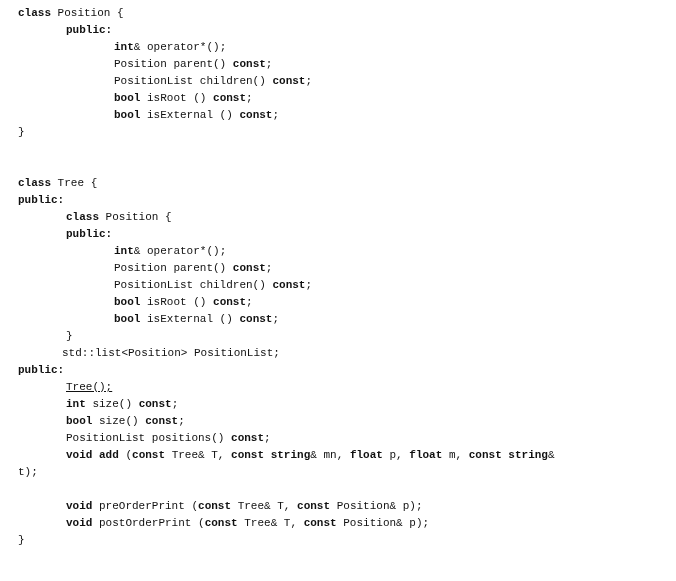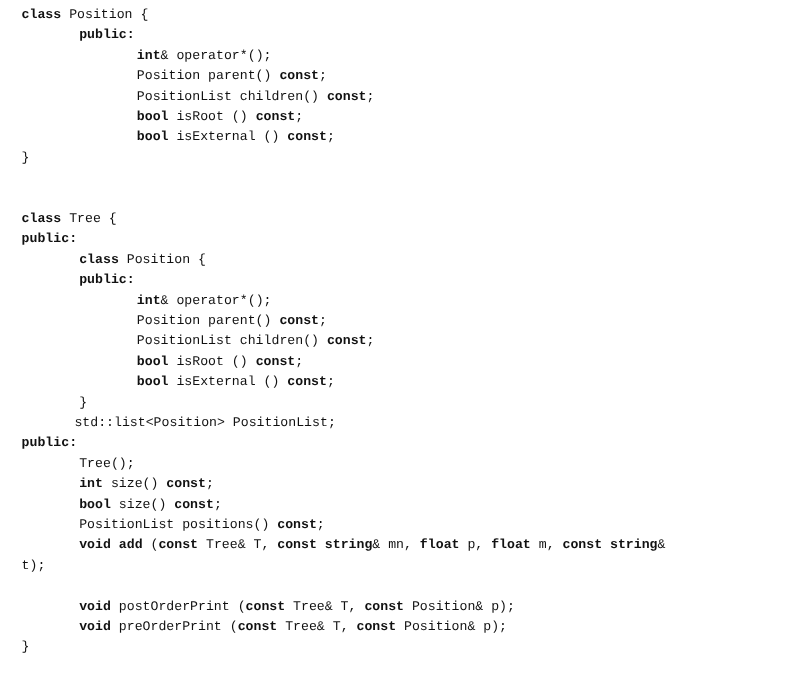--- a/index.html
+++ b/index.html
@@ -77,23 +77,23 @@
     <div class="code-line" style="padding-left: 66px;"><span class="tok kw">class </span><span class="tok id">Position </span><span class="tok id">{</span></div>
     <div class="code-line" style="padding-left: 66px;"><span class="tok kw">public:</span></div>
     <div class="code-line" style="padding-left: 114px;"><span class="tok kw">int</span><span class="tok id">&amp; operator*();</span></div>
     <div class="code-line" style="padding-left: 114px;"><span class="tok id">Position parent() </span><span class="tok kw">const</span><span class="tok id">;</span></div>
     <div class="code-line" style="padding-left: 114px;"><span class="tok id">PositionList children() </span><span class="tok kw">const</span><span class="tok id">;</span></div>
     <div class="code-line" style="padding-left: 114px;"><span class="tok kw">bool</span><span class="tok id"> isRoot () </span><span class="tok kw">const</span><span class="tok id">;</span></div>
     <div class="code-line" style="padding-left: 114px;"><span class="tok kw">bool</span><span class="tok id"> isExternal () </span><span class="tok kw">const</span><span class="tok id">;</span></div>
     <div class="code-line" style="padding-left: 66px;"><span class="tok id">}</span></div>
     <div class="code-line" style="padding-left: 42px; margin-left: 20px;"><span class="tok id">std::list&lt;Position&gt; PositionList;</span></div>
     <div class="code-line" style="padding-left: 18px;"><span class="tok kw">public:</span></div>
-    <div class="code-line" style="padding-left: 66px;"><span class="tok id">Tree();</span></div>
+    <div class="code-line" style="padding-left: 66px; text-decoration: underline;"><span class="tok id">Tree();</span></div>
     <div class="code-line" style="padding-left: 66px;"><span class="tok kw">int</span><span class="tok id"> size() </span><span class="tok kw">const</span><span class="tok id">;</span></div>
     <div class="code-line" style="padding-left: 66px;"><span class="tok kw">bool</span><span class="tok id"> size() </span><span class="tok kw">const</span><span class="tok id">;</span></div>
     <div class="code-line" style="padding-left: 66px;"><span class="tok id">PositionList positions() </span><span class="tok kw">const</span><span class="tok id">;</span></div>
     <div class="code-line" style="padding-left: 66px;"><span class="tok kw">void add </span><span class="tok id">(</span><span class="tok kw">const</span><span class="tok id"> Tree&amp; T, </span><span class="tok kw">const string</span><span class="tok id">&amp; mn, </span><span class="tok kw">float</span><span class="tok id"> p, </span><span class="tok kw">float</span><span class="tok id"> m, </span><span class="tok kw">const string</span><span class="tok id">&amp;</span></div>
     <div class="code-line" style="padding-left: 18px;"><span class="tok id">t);</span></div>
     <div class="code-line blank">&nbsp;</div>
+    <div class="code-line" style="padding-left: 66px;"><span class="tok kw">void</span><span class="tok id"> preOrderPrint (</span><span class="tok kw">const</span><span class="tok id"> Tree&amp; T, </span><span class="tok kw">const</span><span class="tok id"> Position&amp; p);</span></div>
     <div class="code-line" style="padding-left: 66px;"><span class="tok kw">void</span><span class="tok id"> postOrderPrint (</span><span class="tok kw">const</span><span class="tok id"> Tree&amp; T, </span><span class="tok kw">const</span><span class="tok id"> Position&amp; p);</span></div>
-    <div class="code-line" style="padding-left: 66px;"><span class="tok kw">void</span><span class="tok id"> preOrderPrint (</span><span class="tok kw">const</span><span class="tok id"> Tree&amp; T, </span><span class="tok kw">const</span><span class="tok id"> Position&amp; p);</span></div>
     <div class="code-line" style="padding-left: 18px;"><span class="tok id">}</span></div>
   </div>
 
 </body></html>

